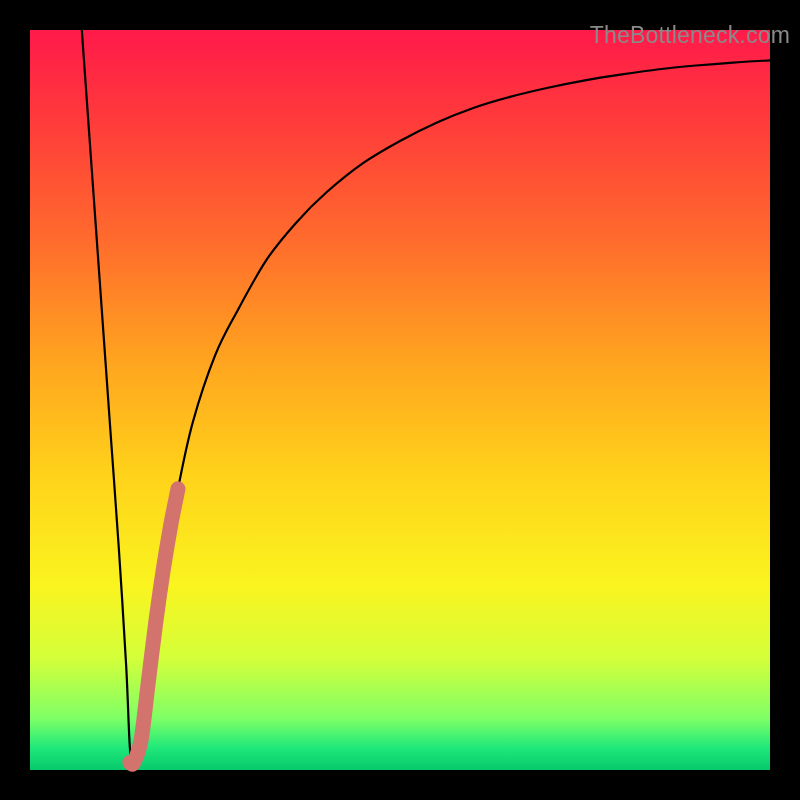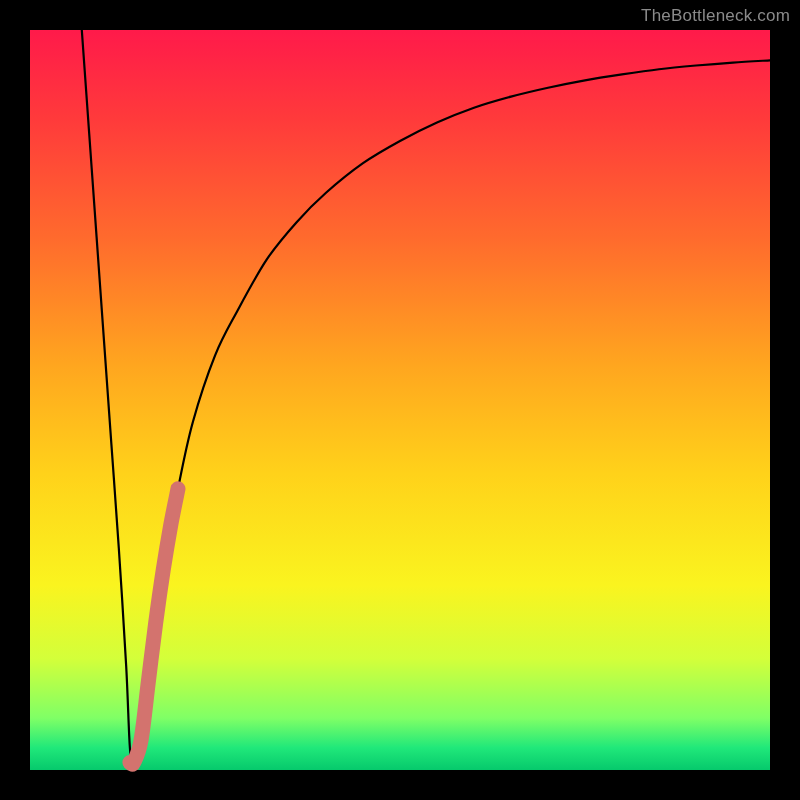--- a/index.html
+++ b/index.html
@@ -31,24 +31,24 @@
       #ffa51f 45%,
       #ffd21a 60%,
       #faf41f 75%,
       #d3ff3a 85%,
       #7fff66 93%,
       #20e87a 97%,
       #06c96c 100%);
   }
   .watermark {
     position: absolute;
-    top: 6px;
+    top: 22px;
     right: 10px;
     font-family: Arial, Helvetica, sans-serif;
-    font-size: 17px;
+    font-size: 23px;
     color: #8a8a8a;
     letter-spacing: 0.2px;
     user-select: none;
   }
   svg.curve {
     position: absolute;
     left: 30px;
     top: 30px;
     width: 740px;
     height: 740px;

